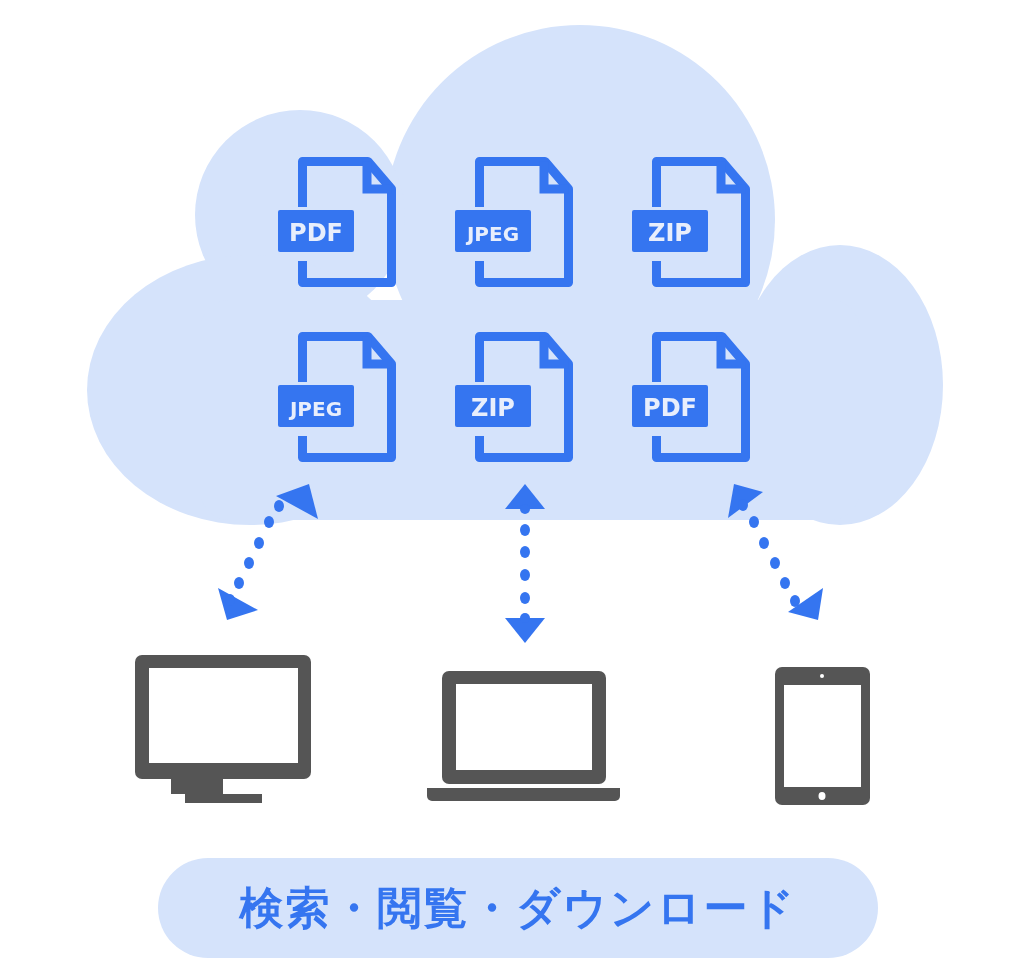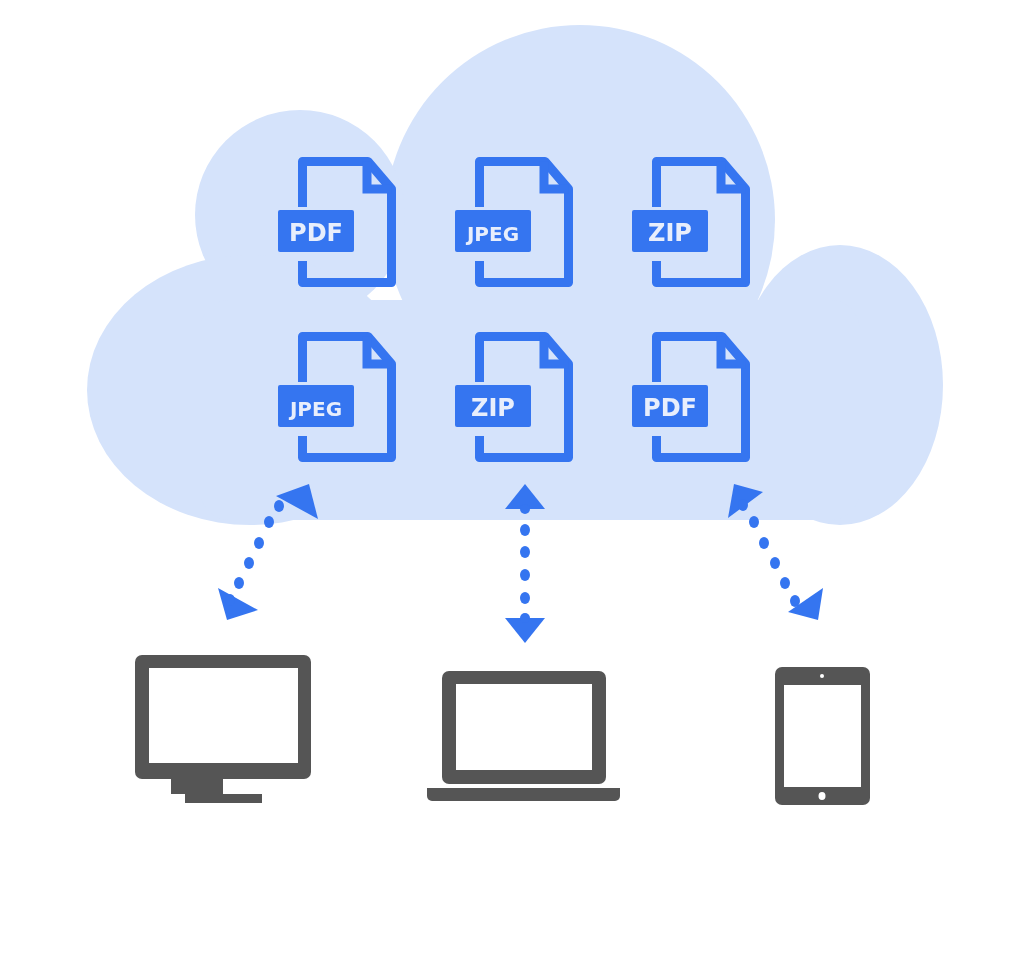--- a/index.html
+++ b/index.html
@@ -130,13 +130,16 @@
 
       <g>
         <rect class="dev" x="775" y="667" width="95" height="138" rx="7" fill="#555555"></rect>
         <rect class="scr" x="784" y="685" width="77" height="102" fill="#ffffff"></rect>
         <circle class="scr" cx="822" cy="676" r="2" fill="#ffffff"></circle>
         <ellipse class="scr" cx="822" cy="796" rx="3.5" ry="4" fill="#ffffff"></ellipse>
       </g>
     </g>
   </svg>
 
+  <div class="pill">
+    <span class="pill-text">検索・閲覧・ダウンロード</span>
+  </div>
 </div>
 
 </body></html>

